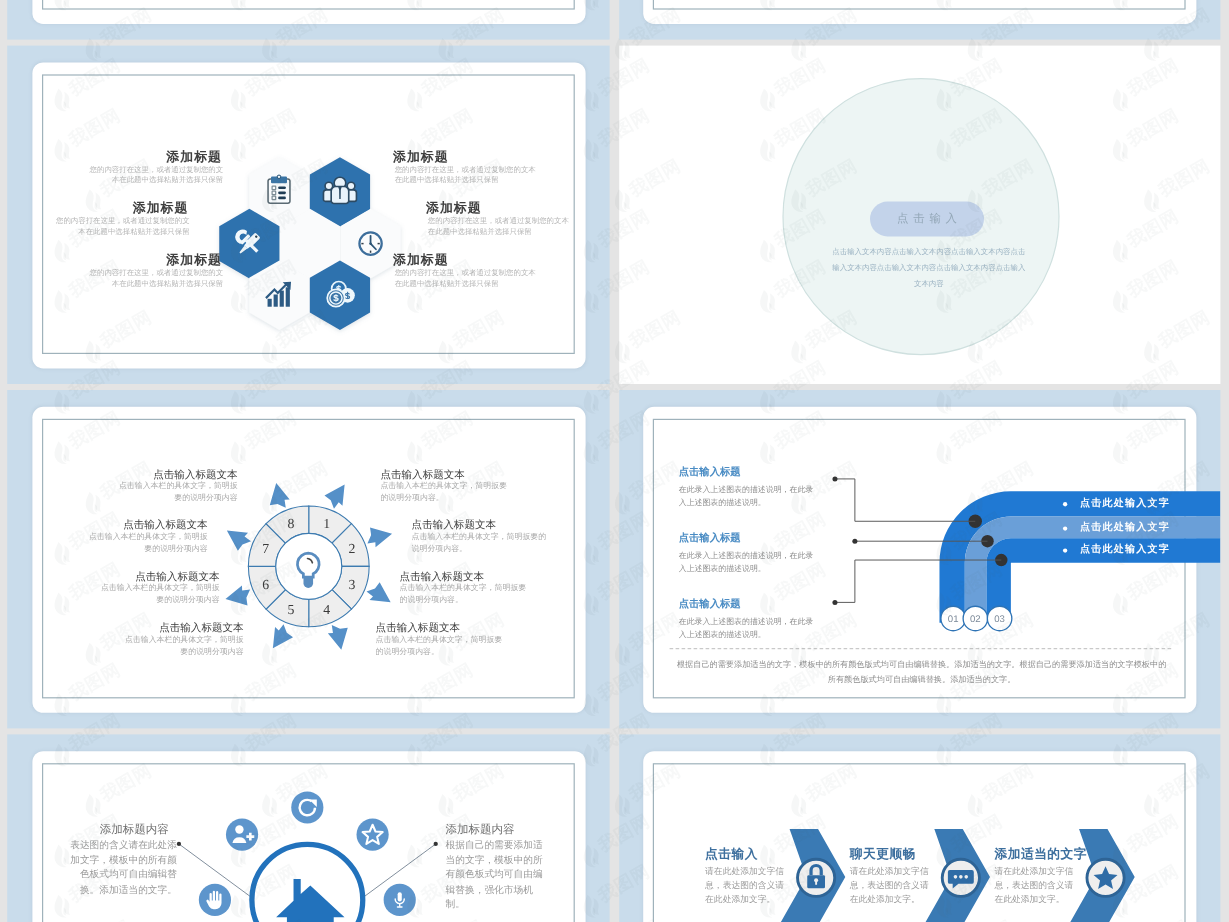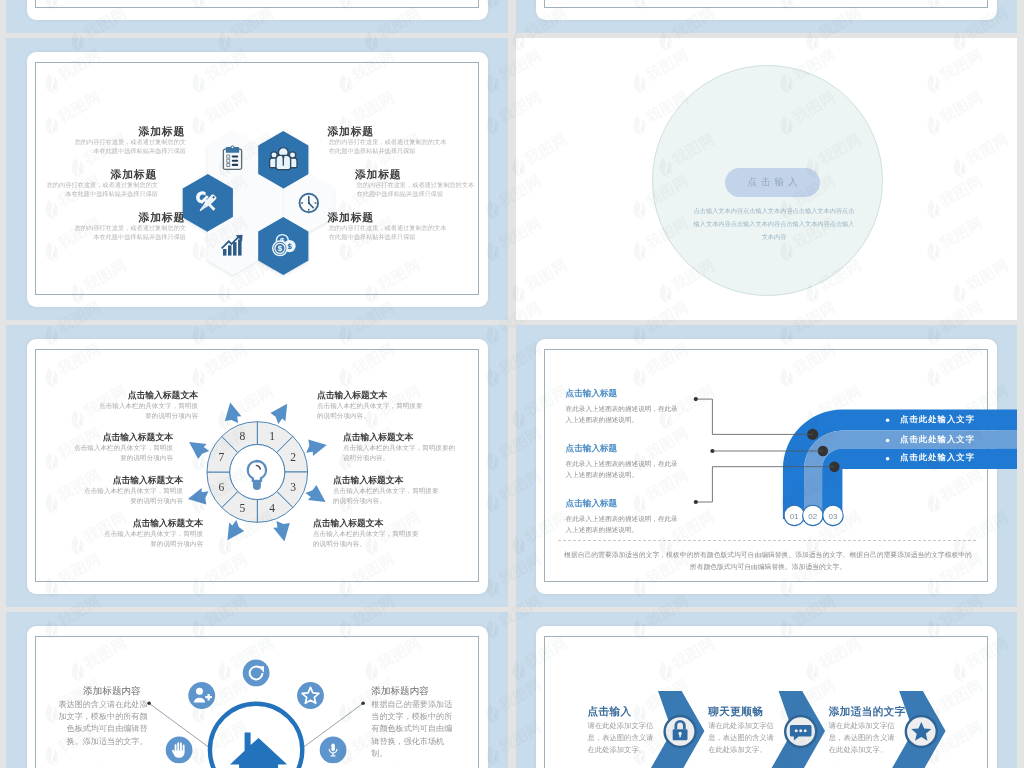--- a/index.html
+++ b/index.html
@@ -24,21 +24,21 @@
 
 .pipe-svg { position:absolute; left:0; top:0; overflow:visible; }
 .pl-title { position:absolute; font-size:8.6px; font-weight:bold; color:#4a8cc4; white-space:nowrap; letter-spacing:0; }
 .pl-body { position:absolute; font-size:6.6px; color:#8d8d8d; line-height:11px; letter-spacing:0; }
 .pl-band-txt { position:absolute; color:#fff; font-size:8.4px; font-weight:bold; letter-spacing:1px; white-space:nowrap; }
 .pl-foot { position:absolute; font-size:6.8px; color:#8d8d8d; line-height:12px; text-align:center; }
 .pl-sep { position:absolute; border-top:1px dashed #c9c9c9; }
 .pl-badge-t { font-family:"Liberation Sans",sans-serif; font-size:8px; fill:#7c8a99; text-anchor:middle; }
 
 
-.wh-title { position:absolute; font-size:8.8px; font-weight:bold; color:#3b3b3b; white-space:nowrap; line-height:10px; letter-spacing:0; }
+.wh-title { position:absolute; font-size:8.8px; font-weight:normal; color:#3b3b3b; white-space:nowrap; line-height:10px; letter-spacing:0; }
 .wh-body { position:absolute; font-size:6.6px; color:#a9a9a9; line-height:10px; letter-spacing:0; }
 
 .wh-seg { fill:#eeeeee; stroke:#3d7bb0; stroke-width:0.9; }
 .wh-inner { fill:#ffffff; stroke:#3d7bb0; stroke-width:0.9; }
 .wh-arrow path { fill:#5590c8; }
 .wh-num { font-family:"Liberation Serif", serif; font-size:11.5px; fill:#3a3a3a; text-anchor:middle; }
 
 .hx-title { position:absolute; font-size:10.8px; font-weight:bold; color:#3f3f3f; letter-spacing:0.8px; white-space:nowrap; line-height:12px; }
 .hx-body { position:absolute; font-size:6.2px; color:#b5b5b5; line-height:8.8px; letter-spacing:0; }
 .ta-r { text-align:right; }

